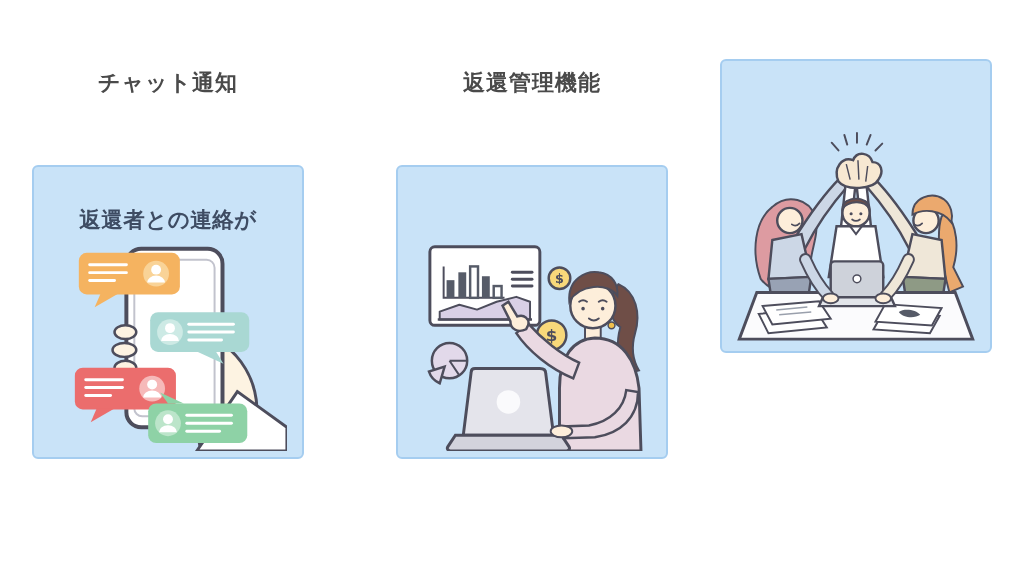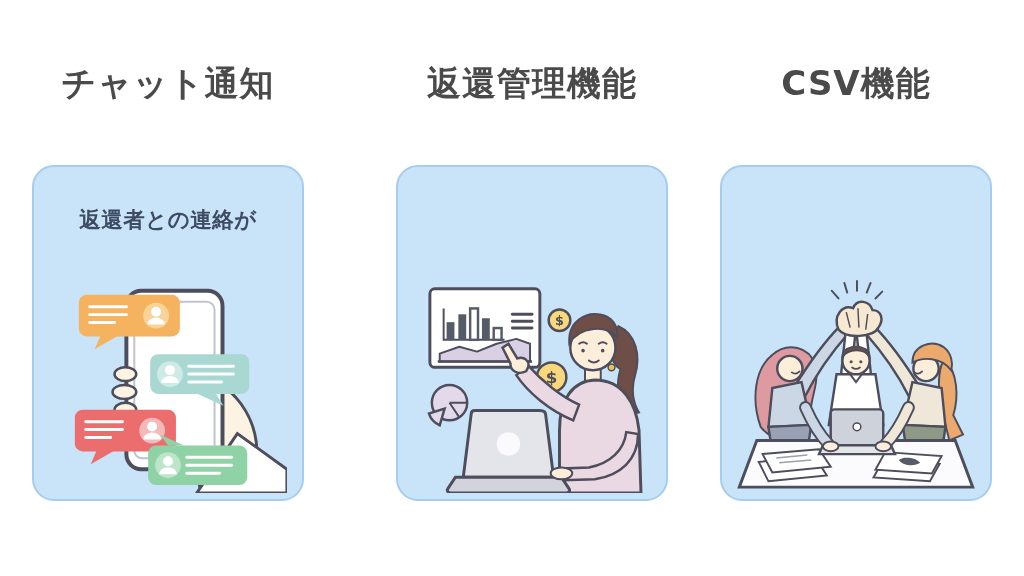--- a/index.html
+++ b/index.html
@@ -9,22 +9,22 @@
     --text-color:#3e4c63;
     --line:#4d4d5c;
   }
   *{margin:0;padding:0;box-sizing:border-box;}
   html,body{width:1024px;height:576px;background:#ffffff;overflow:hidden;
     font-family:"DejaVu Sans","Liberation Sans",sans-serif;}
   .canvas{position:relative;width:1024px;height:576px;background:#ffffff;}
   .col{position:absolute;top:0;width:272px;}
   .col.c0{left:32px}.col.c1{left:396px}.col.c2{left:720px}
   .title{margin-top:60px;height:46px;line-height:46px;text-align:center;
-    font-size:34px;font-weight:bold;color:var(--title-color);letter-spacing:1px;white-space:nowrap;}
-  .card{margin-top:59px;height:336px;border-radius:22px;background:var(--card-bg);
+    font-size:22px;font-weight:bold;color:var(--title-color);letter-spacing:1px;white-space:nowrap;}
+  .card{margin-top:59px;height:294px;border-radius:6px;background:var(--card-bg);
     border:2px solid var(--card-border);position:relative;overflow:hidden;}
   .card-text{padding-top:32px;text-align:center;font-size:21.5px;font-weight:bold;
     color:var(--text-color);line-height:42px;letter-spacing:0.5px;}
   .illus{position:absolute;left:50%;transform:translateX(-50%);bottom:2px;}
 </style>
 </head>
 <body>
 
 <div class="canvas">
 
@@ -156,21 +156,20 @@
           </g>
 
           <path d="M228 160 C228 186 210 202 184 206 L152 207 L151 195 L178 194 C200 190 214 176 216 158 Z" fill="#ead9e2" stroke="#4d4d5c" stroke-width="2.5"></path>
           <ellipse cx="150" cy="200" rx="11" ry="6" fill="#fdeeda" stroke="#4d4d5c" stroke-width="2"></ellipse>
         </svg>
       </div>
     </div>
   </div>
 
   <div class="col c2">
-    <div class="title">CSV機能</div>
     <div class="card">
       <div class="illus">
         <svg width="256" height="214" viewBox="0 0 260 220">
 
           <g>
             <path d="M32 152 C22 124 26 92 44 78 C60 64 82 70 88 88 C92 104 86 116 84 130 L80 166 L56 168 C46 164 38 160 32 152 Z" fill="#dd9ba1" stroke="#4d4d5c" stroke-width="2"></path>
             <circle cx="62" cy="92" r="13" fill="#fdeeda" stroke="#4d4d5c" stroke-width="2.5"></circle>
             <path d="M64 96 q4 3 8 -1" stroke="#4d4d5c" stroke-width="1.8" fill="none" stroke-linecap="round"></path>
             <path d="M66 112 C82 86 100 62 114 48 L122 56 C108 72 90 96 78 120 Z" fill="#ccd7e6" stroke="#4d4d5c" stroke-width="2.5"></path>
             <path d="M44 112 L74 106 L84 150 L40 152 Z" fill="#ccd7e6" stroke="#4d4d5c" stroke-width="2.5"></path>

